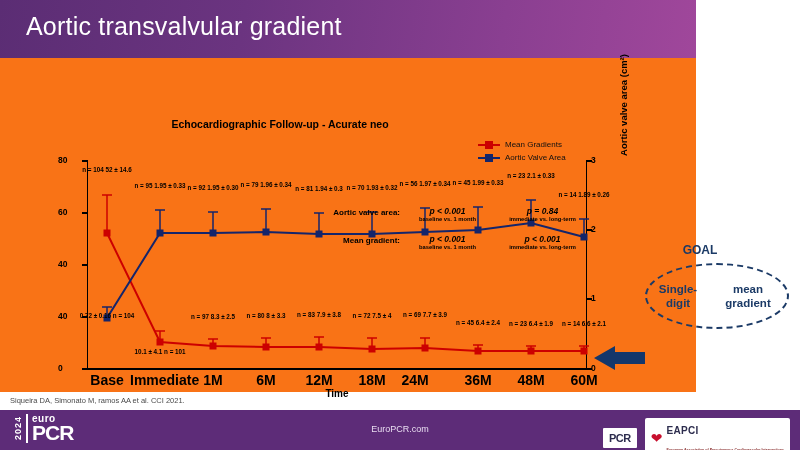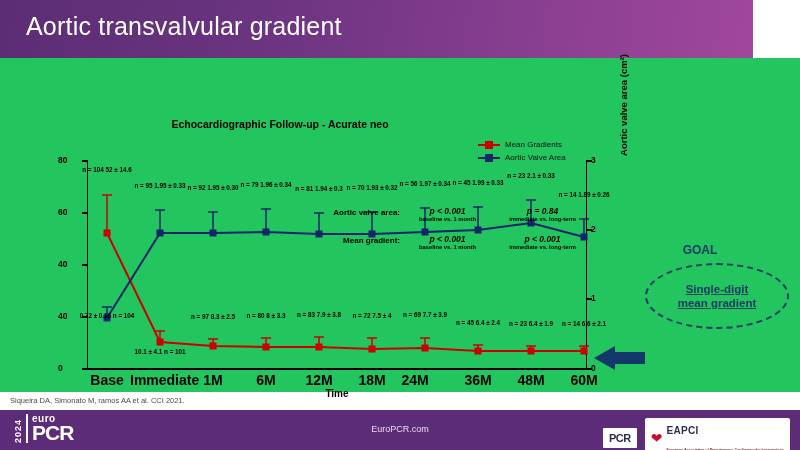--- a/index.html
+++ b/index.html
@@ -3,29 +3,29 @@
 <meta charset="utf-8">
 <style>
   html,body{margin:0;padding:0;}
   body{
     width:800px;height:450px;overflow:hidden;
     font-family:"Liberation Sans",sans-serif;
     background:#ffffff;position:relative;
   }
   
   #header{
-    position:absolute;left:0;top:0;width:753px;height:58px;
+    position:absolute;left:0;top:0;width:696px;height:58px;
     background:linear-gradient(100deg,#5b2d74 0%,#6b3480 35%,#8a3f91 72%,#a0479b 100%);
   }
   #header-title{
     position:absolute;left:26px;top:12px;
     color:#ffffff;font-size:25px;font-weight:400;letter-spacing:.2px;
   }
   
-  #slide-body{position:absolute;left:0;top:58px;width:800px;height:334px;background:#22c55e;}
+  #slide-body{position:absolute;left:0;top:58px;width:696px;height:334px;background:#f97316;}
   #chart-title{
     position:absolute;left:0;top:60px;width:560px;text-align:center;
     font-size:10.5px;font-weight:bold;color:#000;
   }
   
   #legend{position:absolute;left:478px;top:80px;font-size:8px;color:#000;}
   .legend-row{display:flex;align-items:center;height:13px;}
   .legend-mark{width:22px;height:2px;position:relative;margin-right:5px;}
   .legend-mark i{
     position:absolute;left:7px;top:-3px;width:8px;height:8px;display:block;
@@ -58,31 +58,31 @@
   .plabel{width:100px;text-align:right;font-size:8px;font-weight:bold;color:#000;padding-top:2px;}
   .pcell{width:95px;text-align:center;}
   .pbig{font-size:8.5px;font-weight:bold;color:#000;font-style:italic;}
   .psub{font-size:5.8px;font-weight:bold;color:#000;}
   
   #goal-word{position:absolute;left:655px;top:185px;width:90px;text-align:center;
     font-size:12px;font-weight:bold;color:#1b3a66;}
   #goal-ellipse{
     position:absolute;left:645px;top:205px;width:140px;height:62px;
     border:2px dashed #1b3a66;border-radius:50%;
-    display:flex;flex-direction:column;align-items:center;justify-content:center;
-    color:#1b3a66;font-size:11.5px;font-weight:bold;line-height:1.25;text-align:center;text-decoration:underline;
+    display:flex;flex-direction:row;align-items:center;justify-content:center;
+    color:#1b3a66;font-size:11.5px;font-weight:bold;line-height:1.25;text-align:center;
   }
   
   #citation{position:absolute;left:10px;top:338px;font-size:7.5px;color:#4a4a4a;}
   
   #footer{
     position:absolute;left:0;top:410px;width:800px;height:40px;
     background:#5d2c78;
   }
-  #footer-logo{position:absolute;left:14px;top:4px;display:flex;align-items:flex-end;color:#fff;}
+  #footer-logo{position:absolute;left:14px;top:4px;display:flex;align-items:center;color:#fff;}
   #footer-year{
     writing-mode:vertical-rl;transform:rotate(180deg);
     font-size:9px;font-weight:bold;letter-spacing:1px;line-height:1;
     margin-right:3px;
   }
   #footer-logo-text{border-left:2px solid #fff;padding-left:4px;line-height:1;}
   #footer-euro{font-size:10px;font-weight:bold;letter-spacing:.5px;}
   #footer-pcr{font-size:21px;font-weight:bold;letter-spacing:-1px;margin-top:-2px;}
   #footer-center{
     position:absolute;left:0;top:14px;width:800px;text-align:center;

